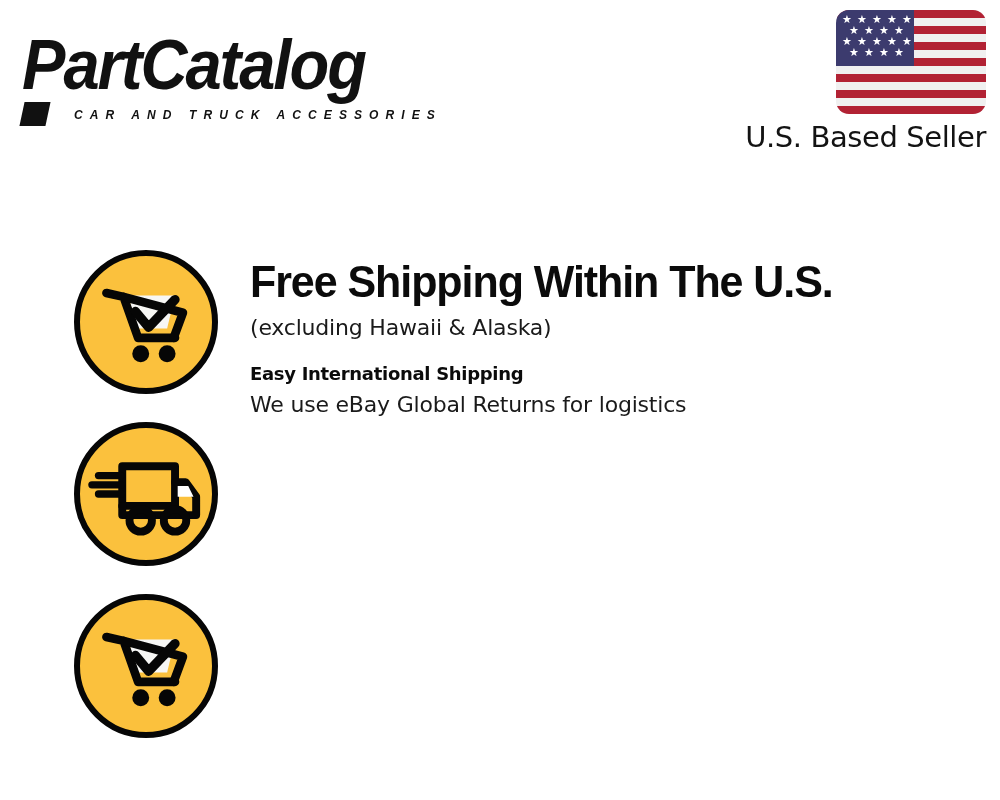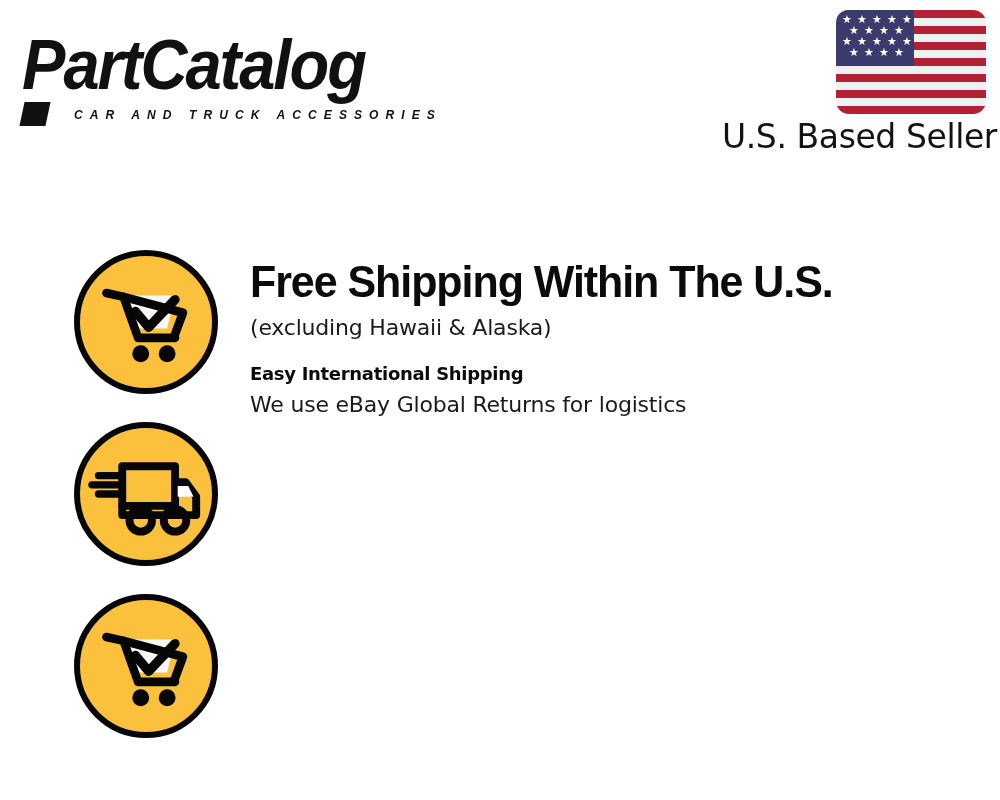--- a/index.html
+++ b/index.html
@@ -106,21 +106,21 @@
     text-align: center;
   }
   #us-seller-label {
     position: absolute;
     left: 722px;
     top: 118px;
     width: 264px;
     text-align: right;
     font-family: "DejaVu Sans", sans-serif;
     font-weight: 400;
-    font-size: 33px;
+    font-size: 29px;
     line-height: 38px;
     letter-spacing: -0.4px;
     color: #131313;
     white-space: nowrap;
   }
 
   
   .feature-row {
     position: absolute;
     left: 0;

